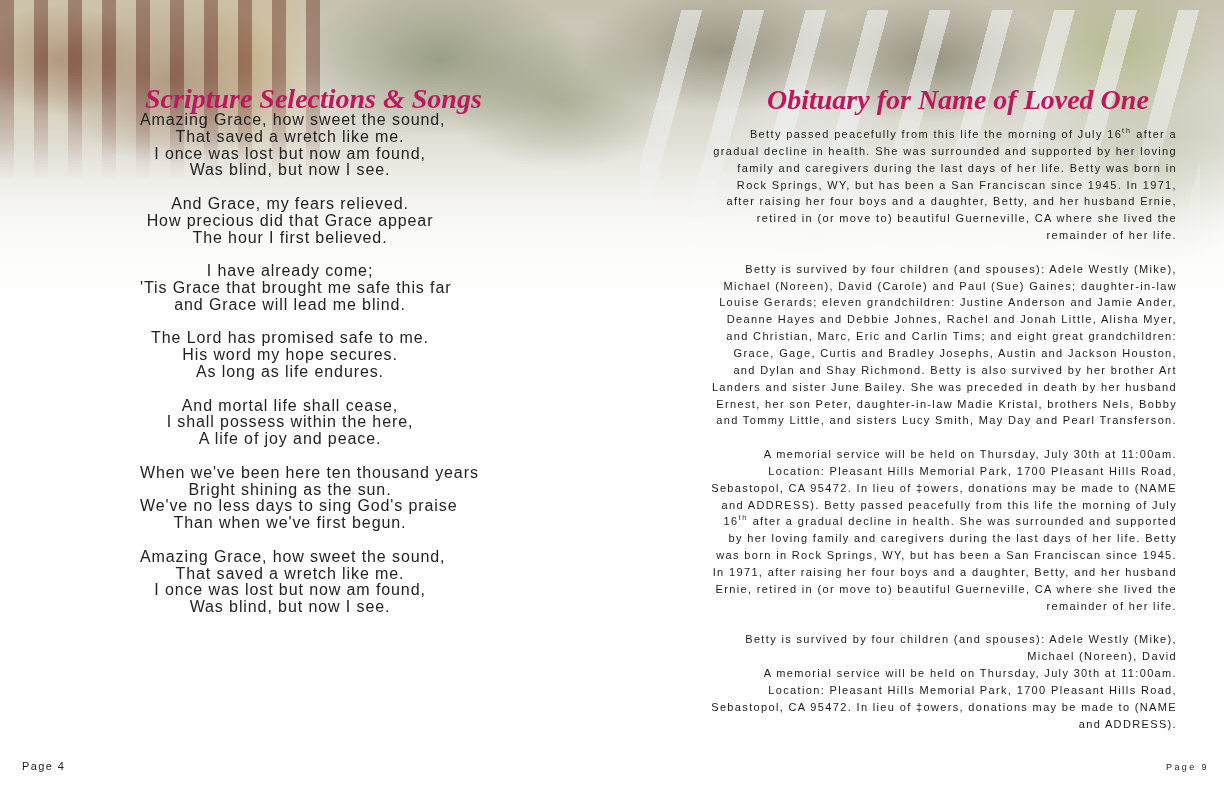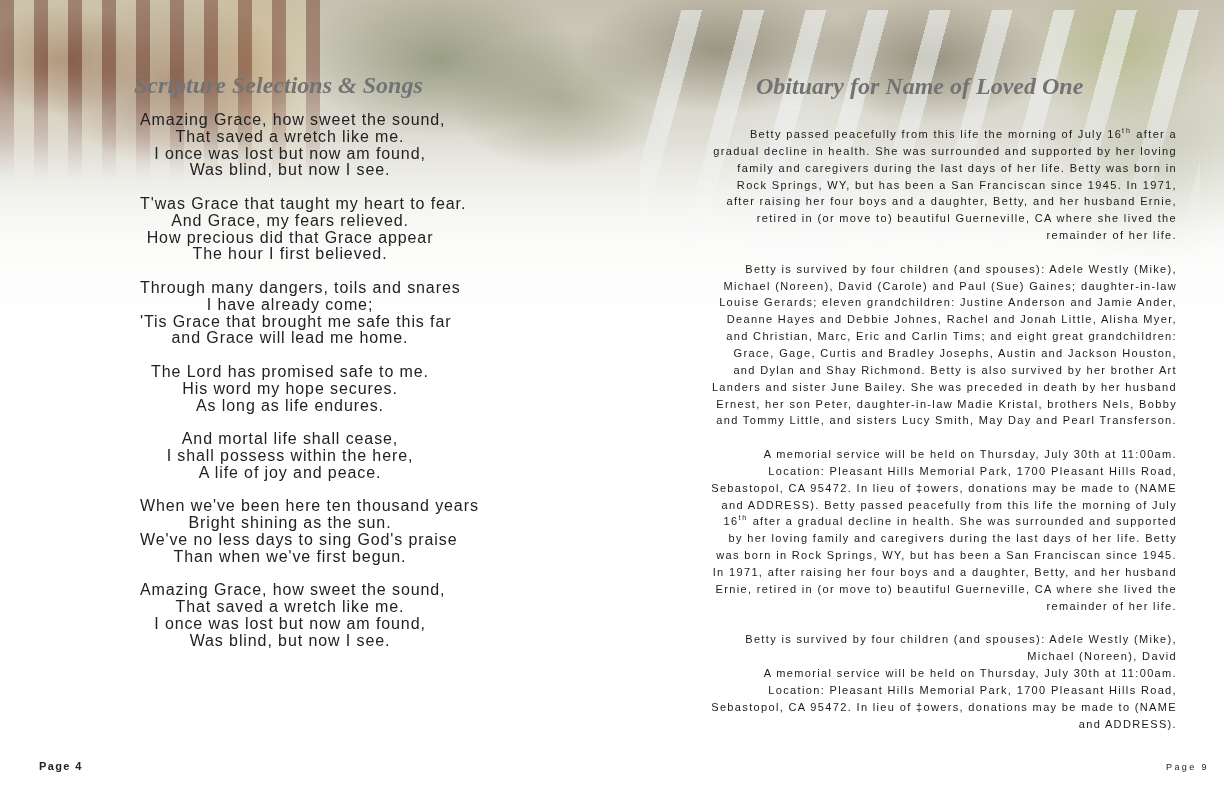--- a/index.html
+++ b/index.html
@@ -48,22 +48,22 @@
     position:absolute; left:0; top:140px; width:1224px; height:260px;
     background: linear-gradient(180deg, rgba(255,255,255,0) 0%, rgba(255,255,255,0.7) 55%, #fff 100%);
   }
 
   .page { position:absolute; top:0; height:792px; z-index:1; }
   .page.left { left:0; width:612px; }
   .page.right { left:612px; width:612px;text-align:right; }
 
   .heading {
     position:absolute; font-family:"Liberation Serif", serif;
-    font-style:italic; font-weight:bold; font-size:24px; color:#737373;
-    white-space:nowrap; margin:0;
+    font-style:italic; font-weight:bold; font-size:28px; color:#be185d;
+    white-space:nowrap; margin:11px;
   }
   .left .heading { left:134px; top:72px; }
   .right .heading { left:144px; top:73px; }
 
   .hymn {
     position:absolute; left:140px; top:112px; width:300px;
     text-align:center; font-size:16px; letter-spacing:0.9px; line-height:16.8px;
     color:#222;
   }
   .stanza { margin:0 0 16.8px 0; }
@@ -71,21 +71,21 @@
 
   .obit {
     position:absolute; left:95px; top:126px; width:470px;
     font-size:11px; letter-spacing:1.35px; line-height:16.85px; color:#1a1a1a;
   }
   .obit p { margin:0 0 16.85px 0; }
   .obit p.tight { margin-bottom:0; }
   .obit sup { font-size:7px; vertical-align:5px; line-height:0; letter-spacing:2px; }
 
   .pagenum { position:absolute; top:760px; font-size:11px; letter-spacing:1.4px; color:#222; }
-  .left .pagenum { left:39px;font-weight:bold; }
+  .left .pagenum { left:22px; }
   .right .pagenum { left:554px; font-size:9px; letter-spacing:2.4px; top:762px; }
 </style>
 </head>
 <body>
 
 <div class="bg">
   <div class="photo"></div>
   <div class="pillars"></div>
   <div class="falls"></div>
   <div class="fade"></div>
@@ -95,30 +95,28 @@
   <h1 class="heading">Scripture Selections &amp; Songs</h1>
 
   <div class="hymn">
     <div class="stanza">
       <span class="line">Amazing Grace, how sweet the sound,</span>
       <span class="line">That saved a wretch like me.</span>
       <span class="line">I once was lost but now am found,</span>
       <span class="line">Was blind, but now I see.</span>
     </div>
     <div class="stanza">
-      <span class="line">T'was Grace that taught my heart to fear.</span>
       <span class="line">And Grace, my fears relieved.</span>
       <span class="line">How precious did that Grace appear</span>
       <span class="line">The hour I first believed.</span>
     </div>
     <div class="stanza">
-      <span class="line">Through many dangers, toils and snares</span>
       <span class="line">I have already come;</span>
       <span class="line">'Tis Grace that brought me safe this far</span>
-      <span class="line">and Grace will lead me home.</span>
+      <span class="line">and Grace will lead me blind.</span>
     </div>
     <div class="stanza">
       <span class="line">The Lord has promised safe to me.</span>
       <span class="line">His word my hope secures.</span>
       <span class="line">As long as life endures.</span>
     </div>
     <div class="stanza">
       <span class="line">And mortal life shall cease,</span>
       <span class="line">I shall possess within the here,</span>
       <span class="line">A life of joy and peace.</span>

